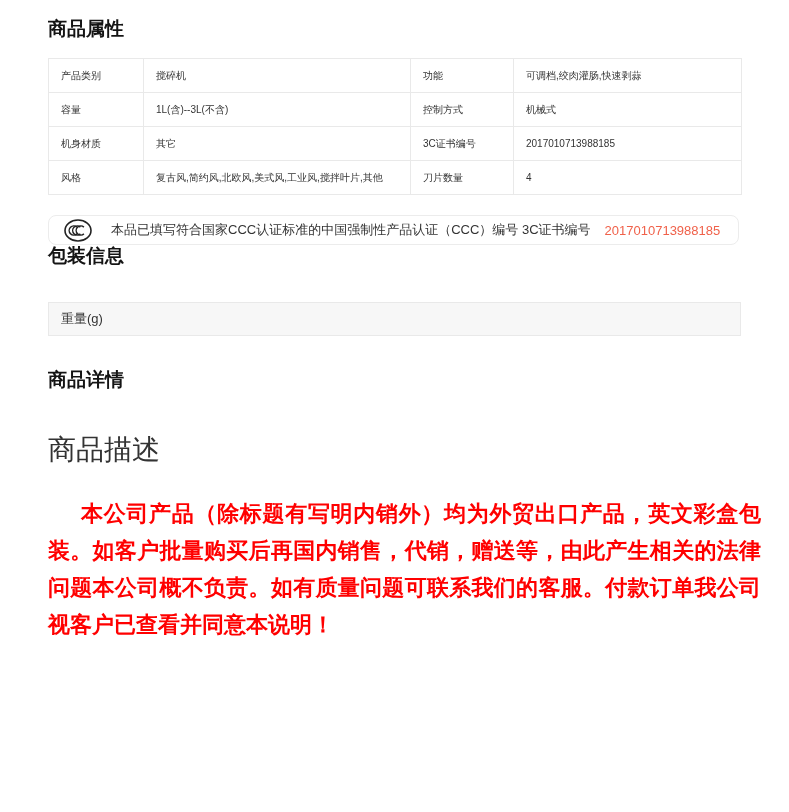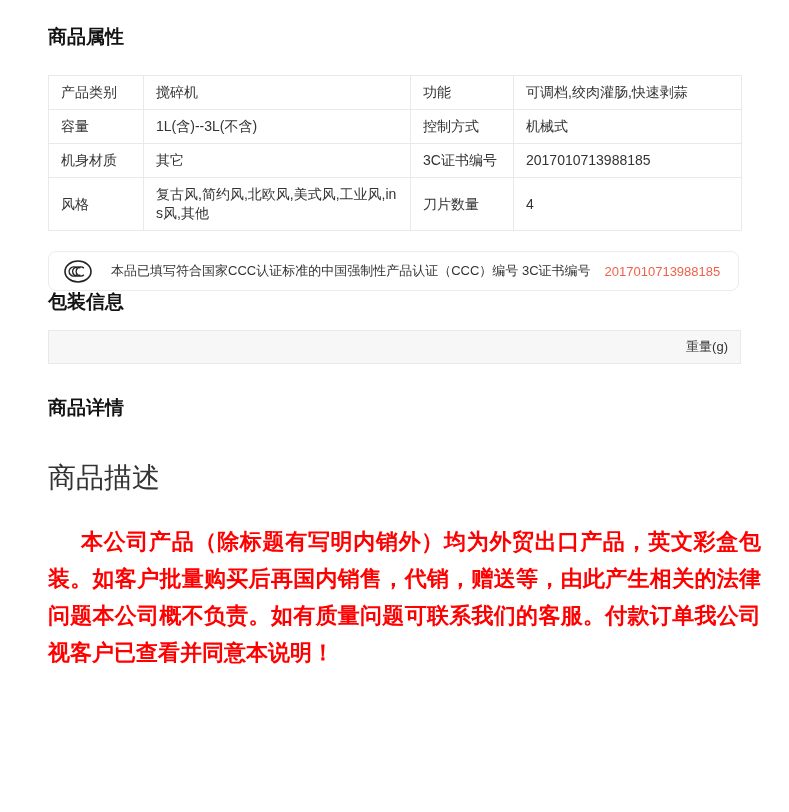--- a/index.html
+++ b/index.html
@@ -6,51 +6,51 @@
   body{
     width:789px;height:812px;overflow:hidden;
     background:#ffffff;color:#333333;
     font-family:"Liberation Sans","DejaVu Sans",sans-serif;
     -webkit-font-smoothing:antialiased;
   }
   .container{padding:0 48px;}
   .section-title{
     font-size:19px;font-weight:700;color:#141414;margin:0;line-height:22px;
   }
-  .title-attributes{padding-top:26px;}
+  .title-attributes{padding-top:18px;}
   .title-certificate{margin-top:33px;}
   .title-packaging{}
   .title-detail{margin-top:33px;}
 
   
   table.attr{
     width:693px;border-collapse:collapse;table-layout:fixed;
-    margin-top:27px;font-size:14px;
+    margin-top:18px;font-size:10px;
   }
   table.attr td{
     border:1px solid #e9e9e9;color:#333;vertical-align:middle;
     padding:7px 12px;line-height:19px;word-break:break-all;
   }
   td.attr-label{color:#333;}
   td.attr-value{padding-left:20px;}
 
   
   .cert-box{
-    margin-top:20px;width:691px;height:40px;box-sizing:border-box;
+    margin-top:20px;width:691px;height:30px;box-sizing:border-box;
     border:1px solid #ececec;border-radius:8px;
     display:flex;align-items:center;padding:0 14px;
   }
   .ccc-icon{flex:0 0 auto;display:flex;align-items:center;}
   .cert-text{font-size:13px;color:#333;margin-left:18px;white-space:nowrap;}
   .cert-number{font-size:13px;color:#f0614a;margin-left:14px;text-decoration:none;white-space:nowrap;}
 
   
   table.pkg{
     width:693px;border-collapse:collapse;table-layout:fixed;
-    margin-top:17px;font-size:13px;text-align:right;
+    margin-top:35px;font-size:13px;
   }
   table.pkg td{
     border:1px solid #e9e9e9;color:#333;padding:8px 12px;line-height:16px;
   }
   td.pkg-header{background:#f7f7f7;}
 
   
   .detail-heading{
     margin-top:44px;font-size:28px;color:#333;
     font-weight:400;line-height:30px;
@@ -90,21 +90,21 @@
         <td class="attr-value">机械式</td>
       </tr>
       <tr>
         <td class="attr-label">机身材质</td>
         <td class="attr-value">其它</td>
         <td class="attr-label">3C证书编号</td>
         <td class="attr-value">2017010713988185</td>
       </tr>
       <tr>
         <td class="attr-label">风格</td>
-        <td class="attr-value">复古风,简约风,北欧风,美式风,工业风,ins风,其他</td>
+        <td class="attr-value">复古风,简约风,北欧风,美式风,工业风,搅拌叶片,其他</td>
         <td class="attr-label">刀片数量</td>
         <td class="attr-value">4</td>
       </tr>
     </tbody>
   </table>
 
 
   <div class="cert-box">
     <span class="ccc-icon">
       <svg width="30" height="25" viewBox="0 0 30 25">

